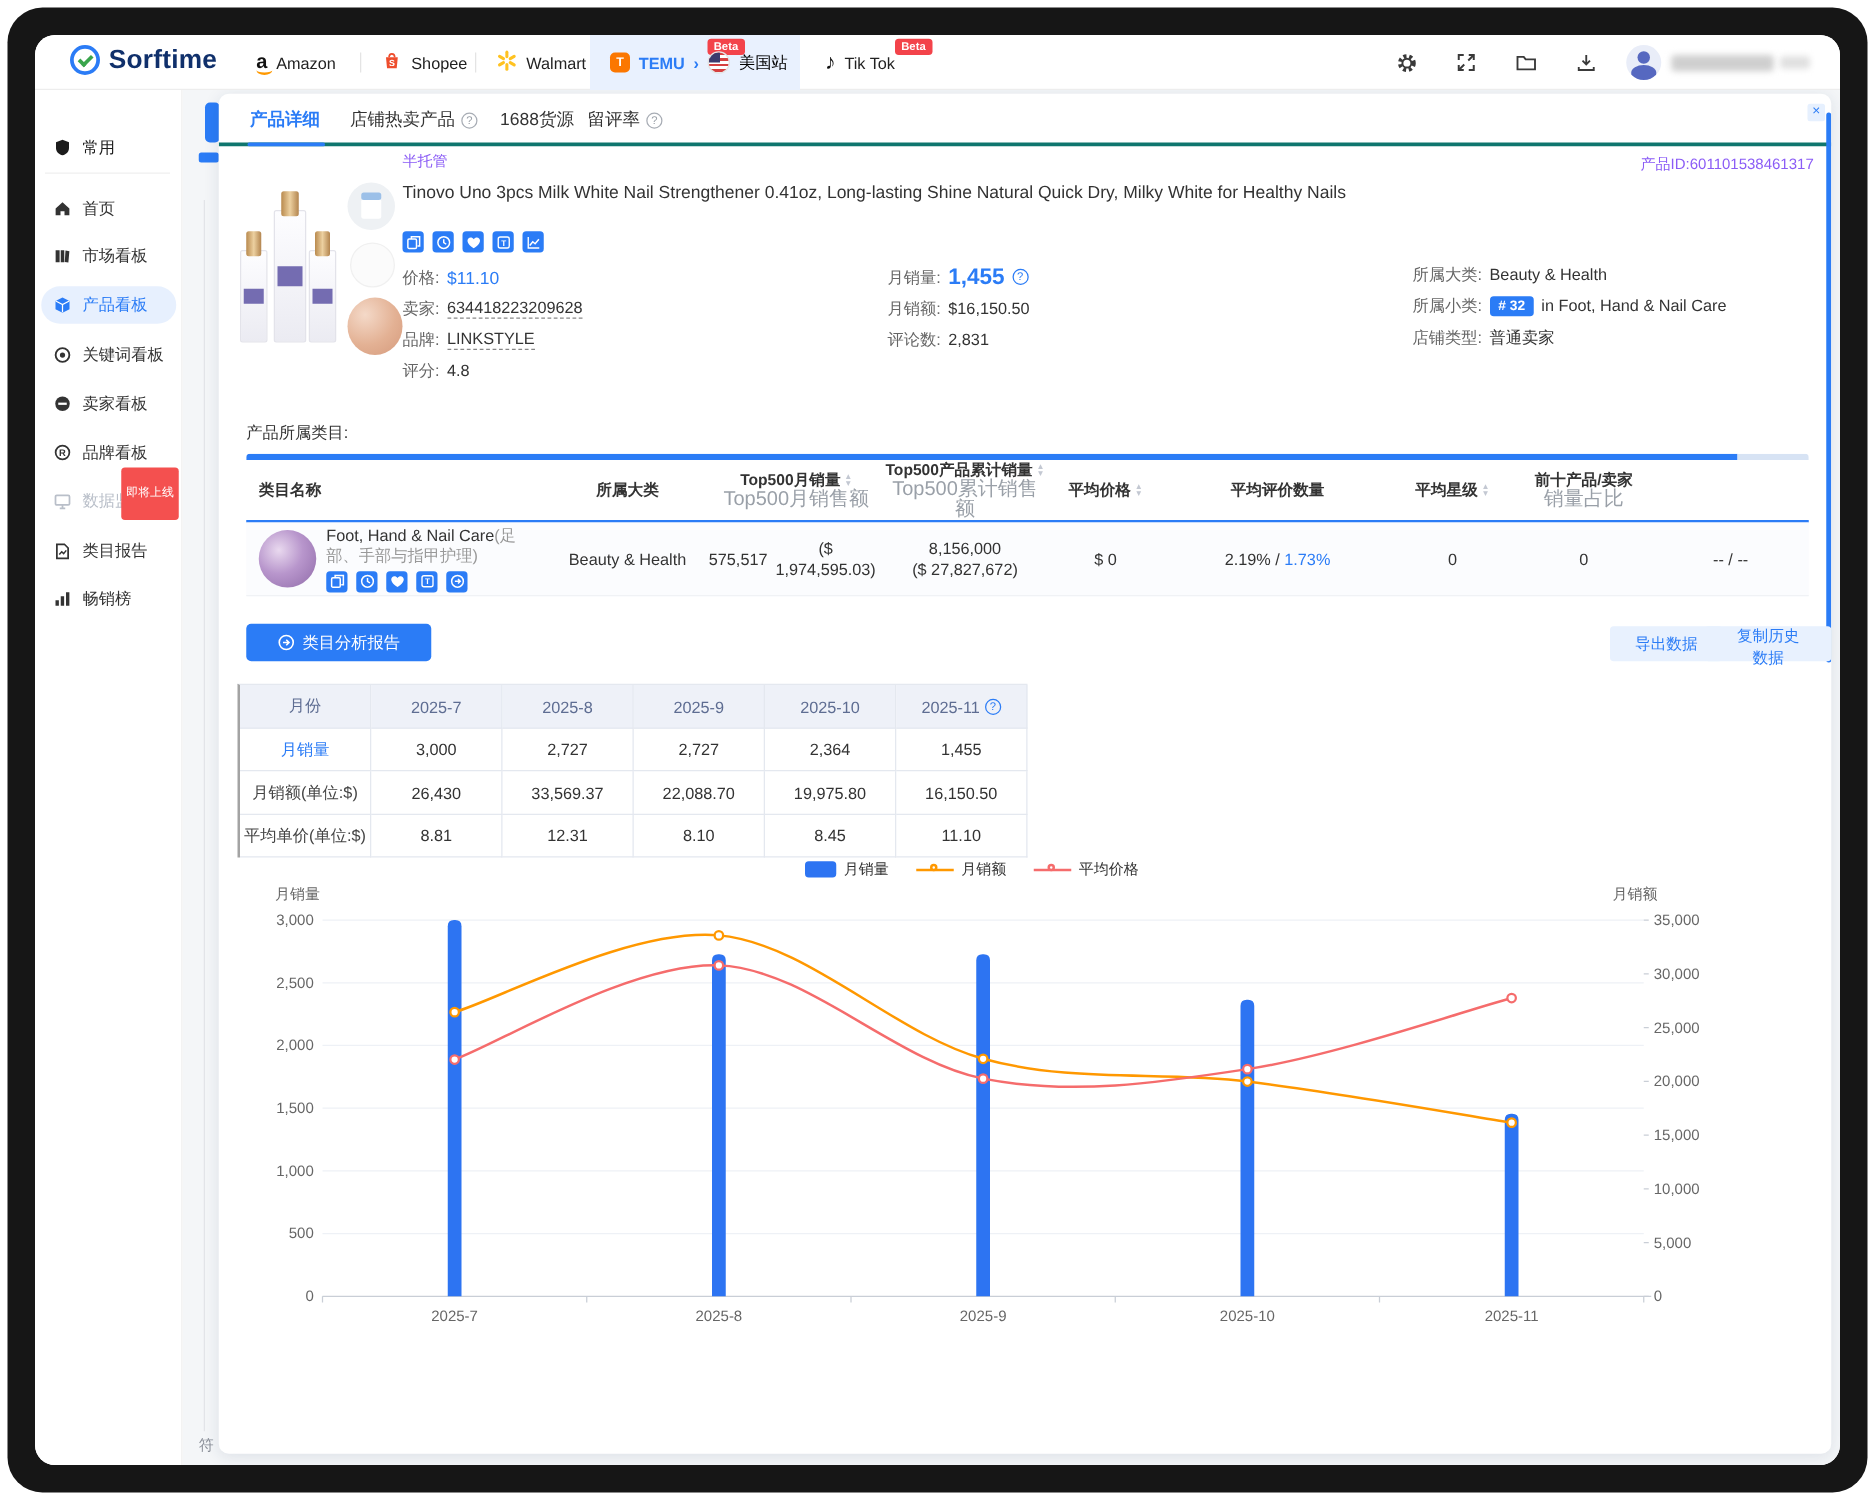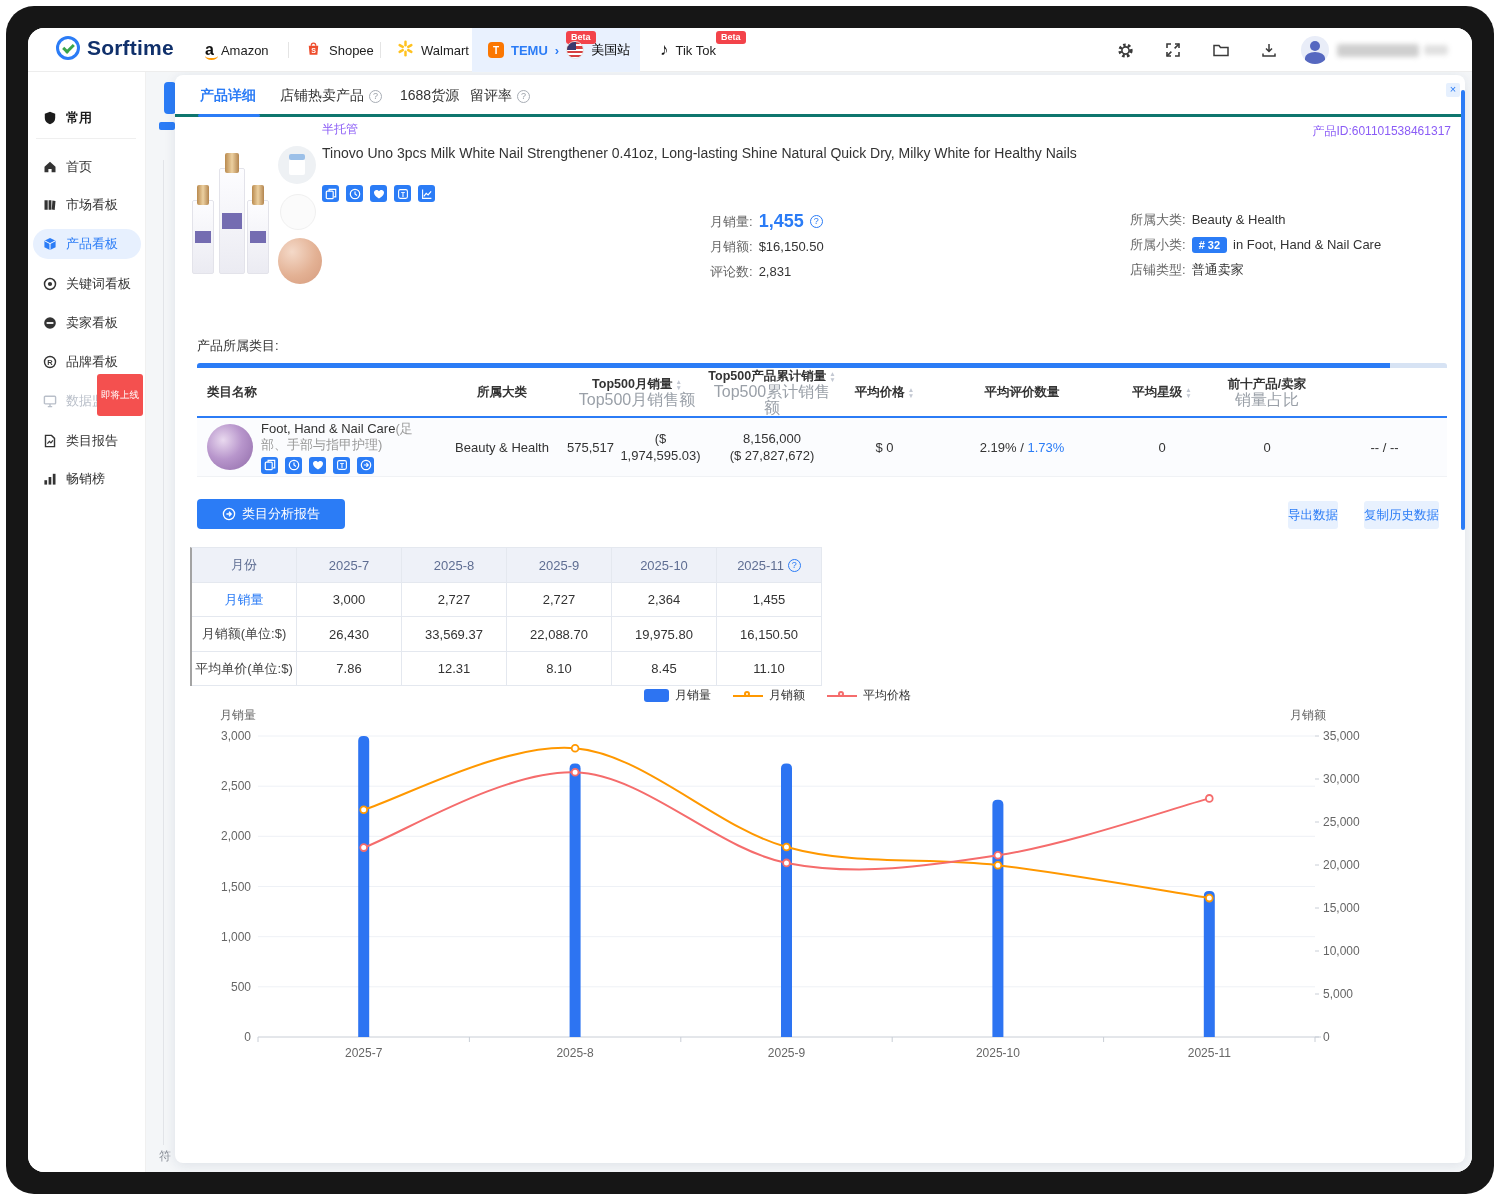--- a/index.html
+++ b/index.html
@@ -30,21 +30,21 @@
   .topicons{position:absolute;right:0;top:0;height:44px;display:flex;align-items:center}
   .ticon{width:20px;height:20px;display:inline-flex;align-items:center;justify-content:center;cursor:pointer}
   .avatar{width:28px;height:28px;border-radius:50%;background:#e9edf8;position:relative;overflow:hidden}
   .avatar::before{content:"";position:absolute;left:9px;top:5px;width:10px;height:10px;border-radius:50%;background:#5668c0}
   .avatar::after{content:"";position:absolute;left:4px;top:16px;width:20px;height:12px;border-radius:50% 50% 0 0;background:#5668c0}
   .blurblob{background:#cfcfcf;filter:blur(2.5px);border-radius:3px}
 
   
   .sidebar{position:absolute;left:0;top:44px;width:118px;height:1100px;background:#fff;border-right:1px solid #f0f0f0;z-index:3}
   .sb-item{position:absolute;left:5px;width:108px;height:30px;display:flex;align-items:center;gap:9px;padding-left:10px;font-size:13px;color:#333;cursor:pointer;border-radius:16px}
-  .sb-item.header{font-weight:bold;color:#1c1c1c}
+  .sb-item.header{font-weight:normal;color:#1c1c1c}
   .sb-item.active{background:#e7f0fe;color:#2b7cf6}
   .sb-item.disabled{color:#b9bfc9}
   .sb-ico{width:14px;height:14px;display:inline-flex}
   .sb-ico svg{width:14px;height:14px;fill:currentColor}
   .sb-badge{position:absolute;right:-2px;top:-12px;background:#f4504f;color:#fff;font-size:9.5px;line-height:12px;padding:15px 4px;border-radius:3px}
   .sb-divider{position:absolute;left:8px;top:66px;width:100px;height:1px;background:#efefef}
   .collapse{position:absolute;left:44px;top:1095px;font-size:16px;color:#333;font-weight:bold;cursor:pointer;letter-spacing:-2px}
 
   
   .underlay{position:absolute;left:118px;top:44px;width:1326px;height:1100px;background:#f4f6f8;z-index:1}
@@ -104,21 +104,21 @@
   .ctrow{background:#fbfcfe;border-bottom:1px solid #f0f2f5}
   .ctd{display:flex;align-items:center;justify-content:center;min-height:58px;font-size:13px;color:#333;text-align:center;line-height:17px}
   .ctd:first-child{justify-content:flex-start;padding-left:10px}
   .cat-avatar{width:46px;height:46px;border-radius:50%;background:radial-gradient(circle at 35% 35%,#e9d9ef 0%,#b896cc 45%,#8f6aa8 100%);flex:none}
   .catname{margin-left:8px;text-align:left;font-size:13px;line-height:16px}
   .catname .cn{color:#999}
   .wm{position:absolute;font-size:20px;font-weight:bold;color:rgba(43,95,174,.06);pointer-events:none}
 
   
   .btn-primary{position:absolute;display:flex;align-items:center;gap:6px;height:30px;padding:0 25px;background:#2b7cf6;color:#fff;border:none;border-radius:4px;font-size:13px;cursor:pointer;font-family:inherit}
-  .btn-light{position:absolute;height:28px;padding:0 0;background:#e8f1fe;color:#2b7cf6;border:none;border-radius:3px;font-size:12.5px;cursor:pointer;font-family:inherit}
+  .btn-light{position:absolute;height:28px;padding:0 20px;background:#e8f1fe;color:#2b7cf6;border:none;border-radius:3px;font-size:12.5px;cursor:pointer;font-family:inherit}
 
   
   .mtable{position:absolute;left:15px;top:472px;display:grid;grid-template-columns:repeat(6,105px);grid-template-rows:35px 34px 35px 34px;border-top:1px solid #e4e8ef;border-left:2px solid #a3a3a3}
   .mcell{display:flex;align-items:center;justify-content:center;gap:4px;border-right:1px solid #e4e8ef;border-bottom:1px solid #e4e8ef;font-size:13px;color:#333}
   .mcell.mh{background:#eef1f8;color:#5e6d92}
   .mcell.ml{color:#444}
   .mcell.ml.accent{color:#2b7cf6}
 
   
   .legend{position:absolute;left:15px;top:612px;width:1175px;display:flex;justify-content:center;gap:22px;align-items:center;font-size:12px;color:#333}
@@ -386,20 +386,38 @@
             </svg>
           </span>
           <span class="aicon">
             <svg viewBox="0 0 12 12">
               <path d="M1.6 1.6v8.8h8.8" fill="none" stroke="#fff" stroke-width="1.1"></path>
               <path d="M2.8 8.4 5.2 5.4l1.9 1.6 3-3.6" fill="none" stroke="#fff" stroke-width="1.2"></path>
             </svg>
           </span>
         </div>
 
+      <div class="pcol" style="left:147px;top:134px">
+        <div class="prow">
+            <span class="plabel">价格:</span>
+            <span class="pval accent" style="font-size:14px">$11.10</span>
+          </div>
+        <div class="prow">
+            <span class="plabel">卖家:</span>
+            <span class="pval dashedu">634418223209628</span>
+          </div>
+        <div class="prow">
+            <span class="plabel">品牌:</span>
+            <span class="pval dashedu">LINKSTYLE</span>
+          </div>
+        <div class="prow">
+            <span class="plabel">评分:</span>
+            <span class="pval">4.8</span>
+          </div>
+      </div>
 
       <div class="pcol" style="left:535px;top:134px">
         <div class="prow">
             <span class="plabel">月销量:</span>
             <span class="bigval">1,455</span>
             <span class="qmark blue">?</span>
           </div>
         <div class="prow">
             <span class="plabel">月销额:</span>
             <span class="pval">$16,150.50</span>
@@ -559,21 +577,21 @@
           <div class="mcell">2,727</div>
           <div class="mcell">2,364</div>
           <div class="mcell">1,455</div>
           <div class="mcell ml">月销额(单位:$)</div>
           <div class="mcell">26,430</div>
           <div class="mcell">33,569.37</div>
           <div class="mcell">22,088.70</div>
           <div class="mcell">19,975.80</div>
           <div class="mcell">16,150.50</div>
           <div class="mcell ml">平均单价(单位:$)</div>
-          <div class="mcell">7.86</div>
+          <div class="mcell">8.81</div>
           <div class="mcell">12.31</div>
           <div class="mcell">8.10</div>
           <div class="mcell">8.45</div>
           <div class="mcell">11.10</div>
         </div>
 
       <div class="legend" id="legend">
           <span class="lg-item">
             <span class="lg-bar" style="background:#2D74F2"></span>
             <span>月销量</span>

